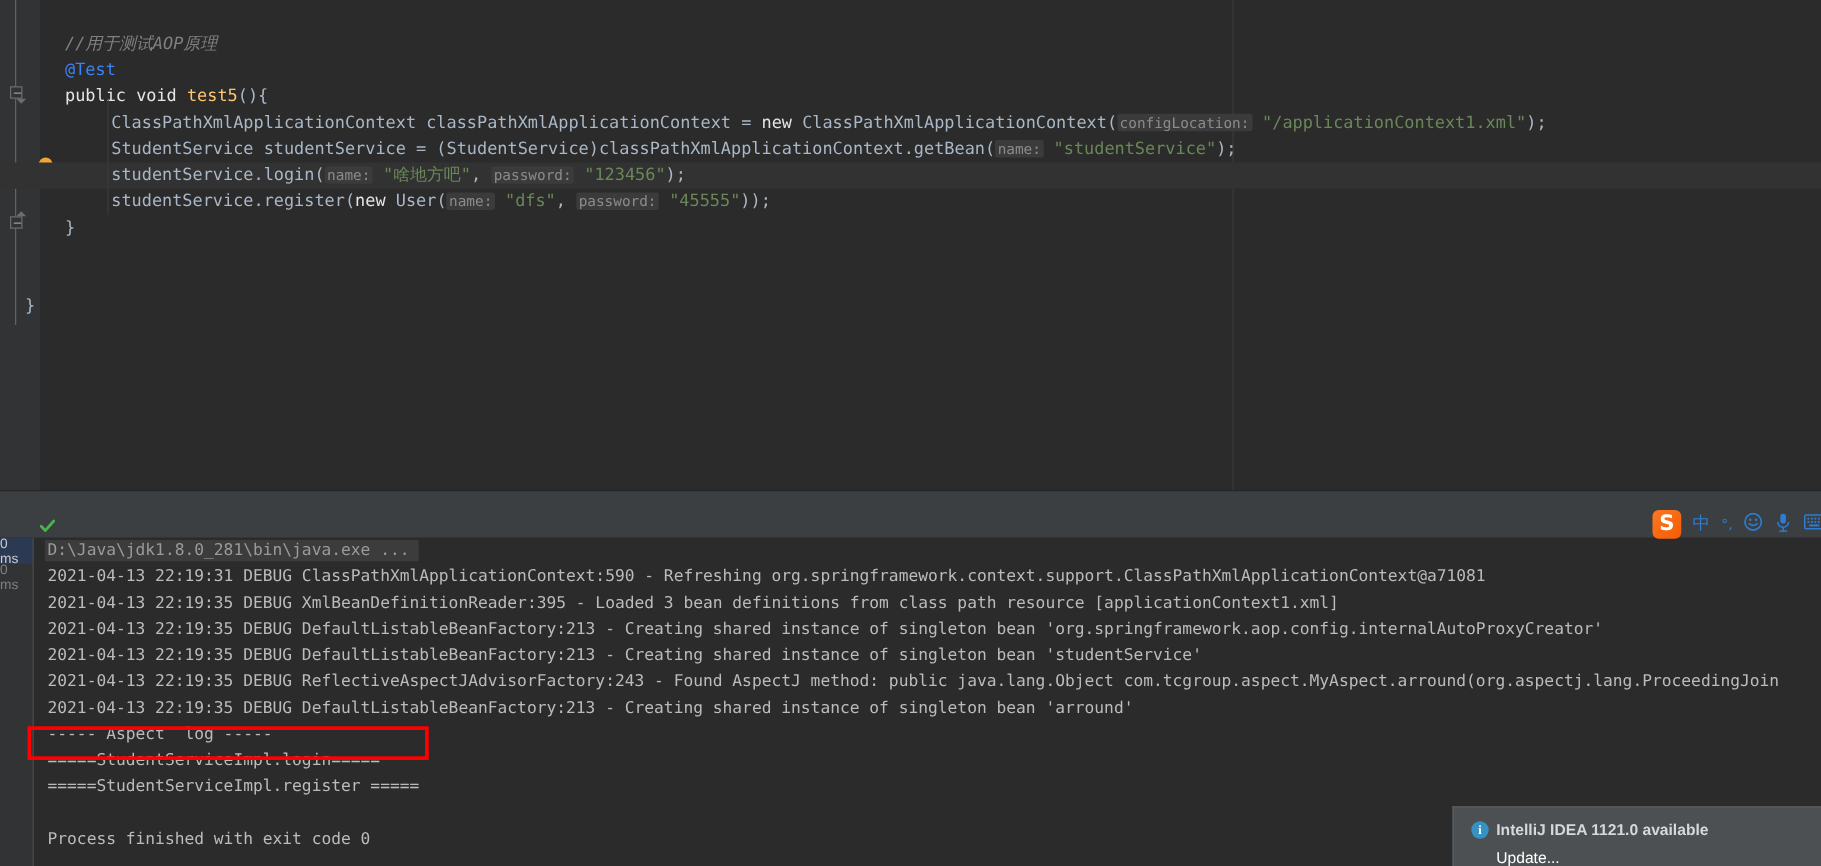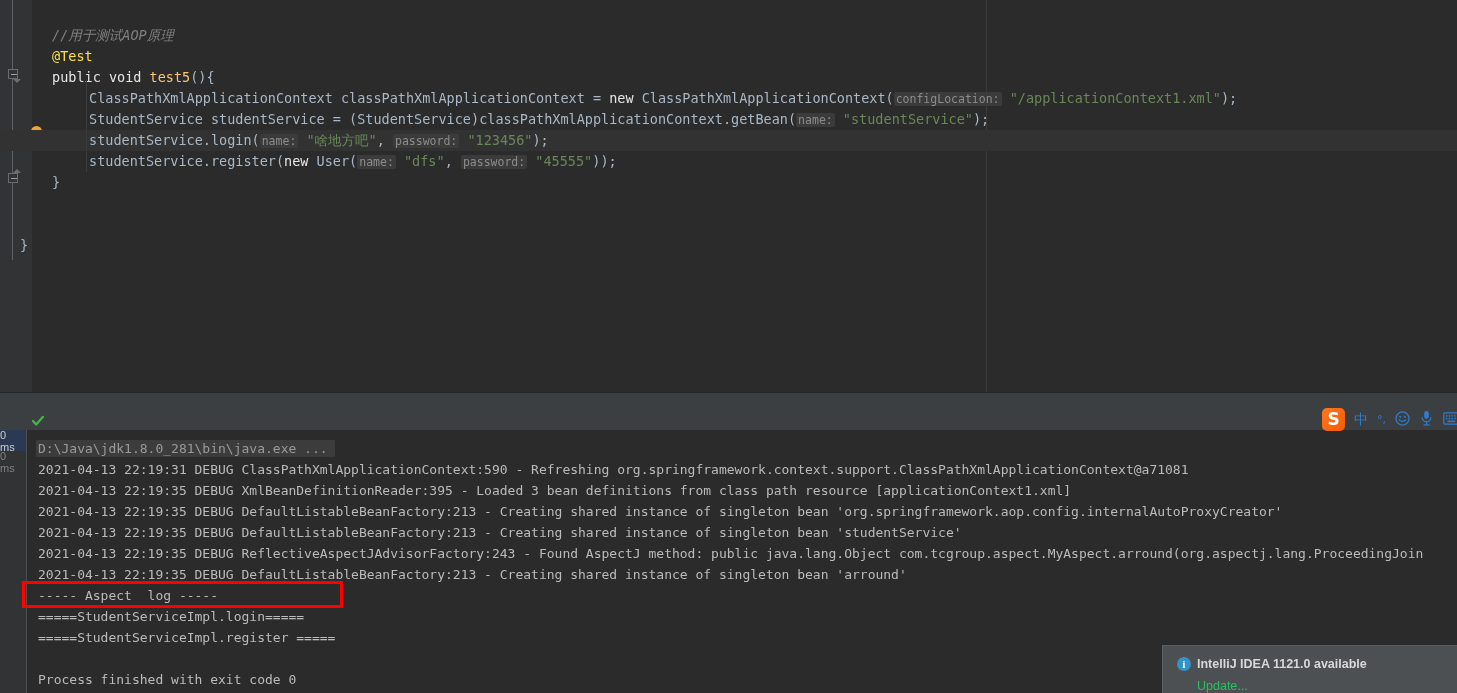--- a/index.html
+++ b/index.html
@@ -80,21 +80,21 @@
   }
   .margin-guide {
     position: absolute; left: 986px; top: 0; width: 1px; height: 392px;
     background: #3A3A3A;
   }
   .indent-guide {
     position: absolute; width: 1px; background: #3B3B3B;
   }
 
   .k  { color: #e5e5e5; }  
-  .an { color: #fde047; }  
+  .an { color: #3b82f6; }  
   .cm { color: #808080; font-style: italic; }  
   .st { color: #6A8759; }  
   .fn { color: #FFC66D; }  
   .id { color: #A9B7C6; }
   .hint {
     color: #8C8C8C; background: #3B3B3B;
     border-radius: 2px; padding: 0 2px;
     font-size: 11.5px;
   }
 
@@ -161,21 +161,20 @@
   .console-gutter .g-row.sel { background: #2B3A52; color: #CCCCCC; }
   .console-gutter-sep {
     position: absolute; left: 26px; top: 0; width: 1px; height: 263px;
     background: #4B4F51;
   }
   .console-lines {
     position: absolute; left: 27px; top: 0; right: 0; height: 189px;
     font-family: "DejaVu Sans Mono", "Liberation Mono", monospace;
     font-size: 13px; line-height: 21px; white-space: pre;
     color: #BBBBBB;
-    margin-top: 8px;
   }
   .console-lines .ln {
     position: absolute; left: 11px; height: 21px; white-space: pre;
   }
   .console-lines .ln.cmd { color: #9A9A9A; }
   .cmd-bg {
     position: absolute; left: 36px; width: 299px; height: 17px;
     background: #3C3C3C; border-radius: 1px;
   }
 
@@ -201,21 +200,21 @@
     font-size: 10px; font-weight: bold;
     display: flex; align-items: center; justify-content: center;
     font-family: "Liberation Serif", serif;
   }
   .notif-title {
     position: absolute; left: 34px; top: 11px;
     font-size: 12.5px; font-weight: bold; color: #D8D8D8;
   }
   .notif-link {
     position: absolute; left: 34px; top: 33px;
-    font-size: 12.5px; color: #22c55e; cursor: pointer;
+    font-size: 12.5px; color: #ffffff; cursor: pointer;
   }
   .watermark {
     position: absolute; left: 1140px; top: 660px;
     font-size: 21px; color: #9AA0A6; opacity: 0.85;
     font-family: "Liberation Sans", sans-serif;
     white-space: nowrap;
     pointer-events: none;
   }
 </style>
 </head>

